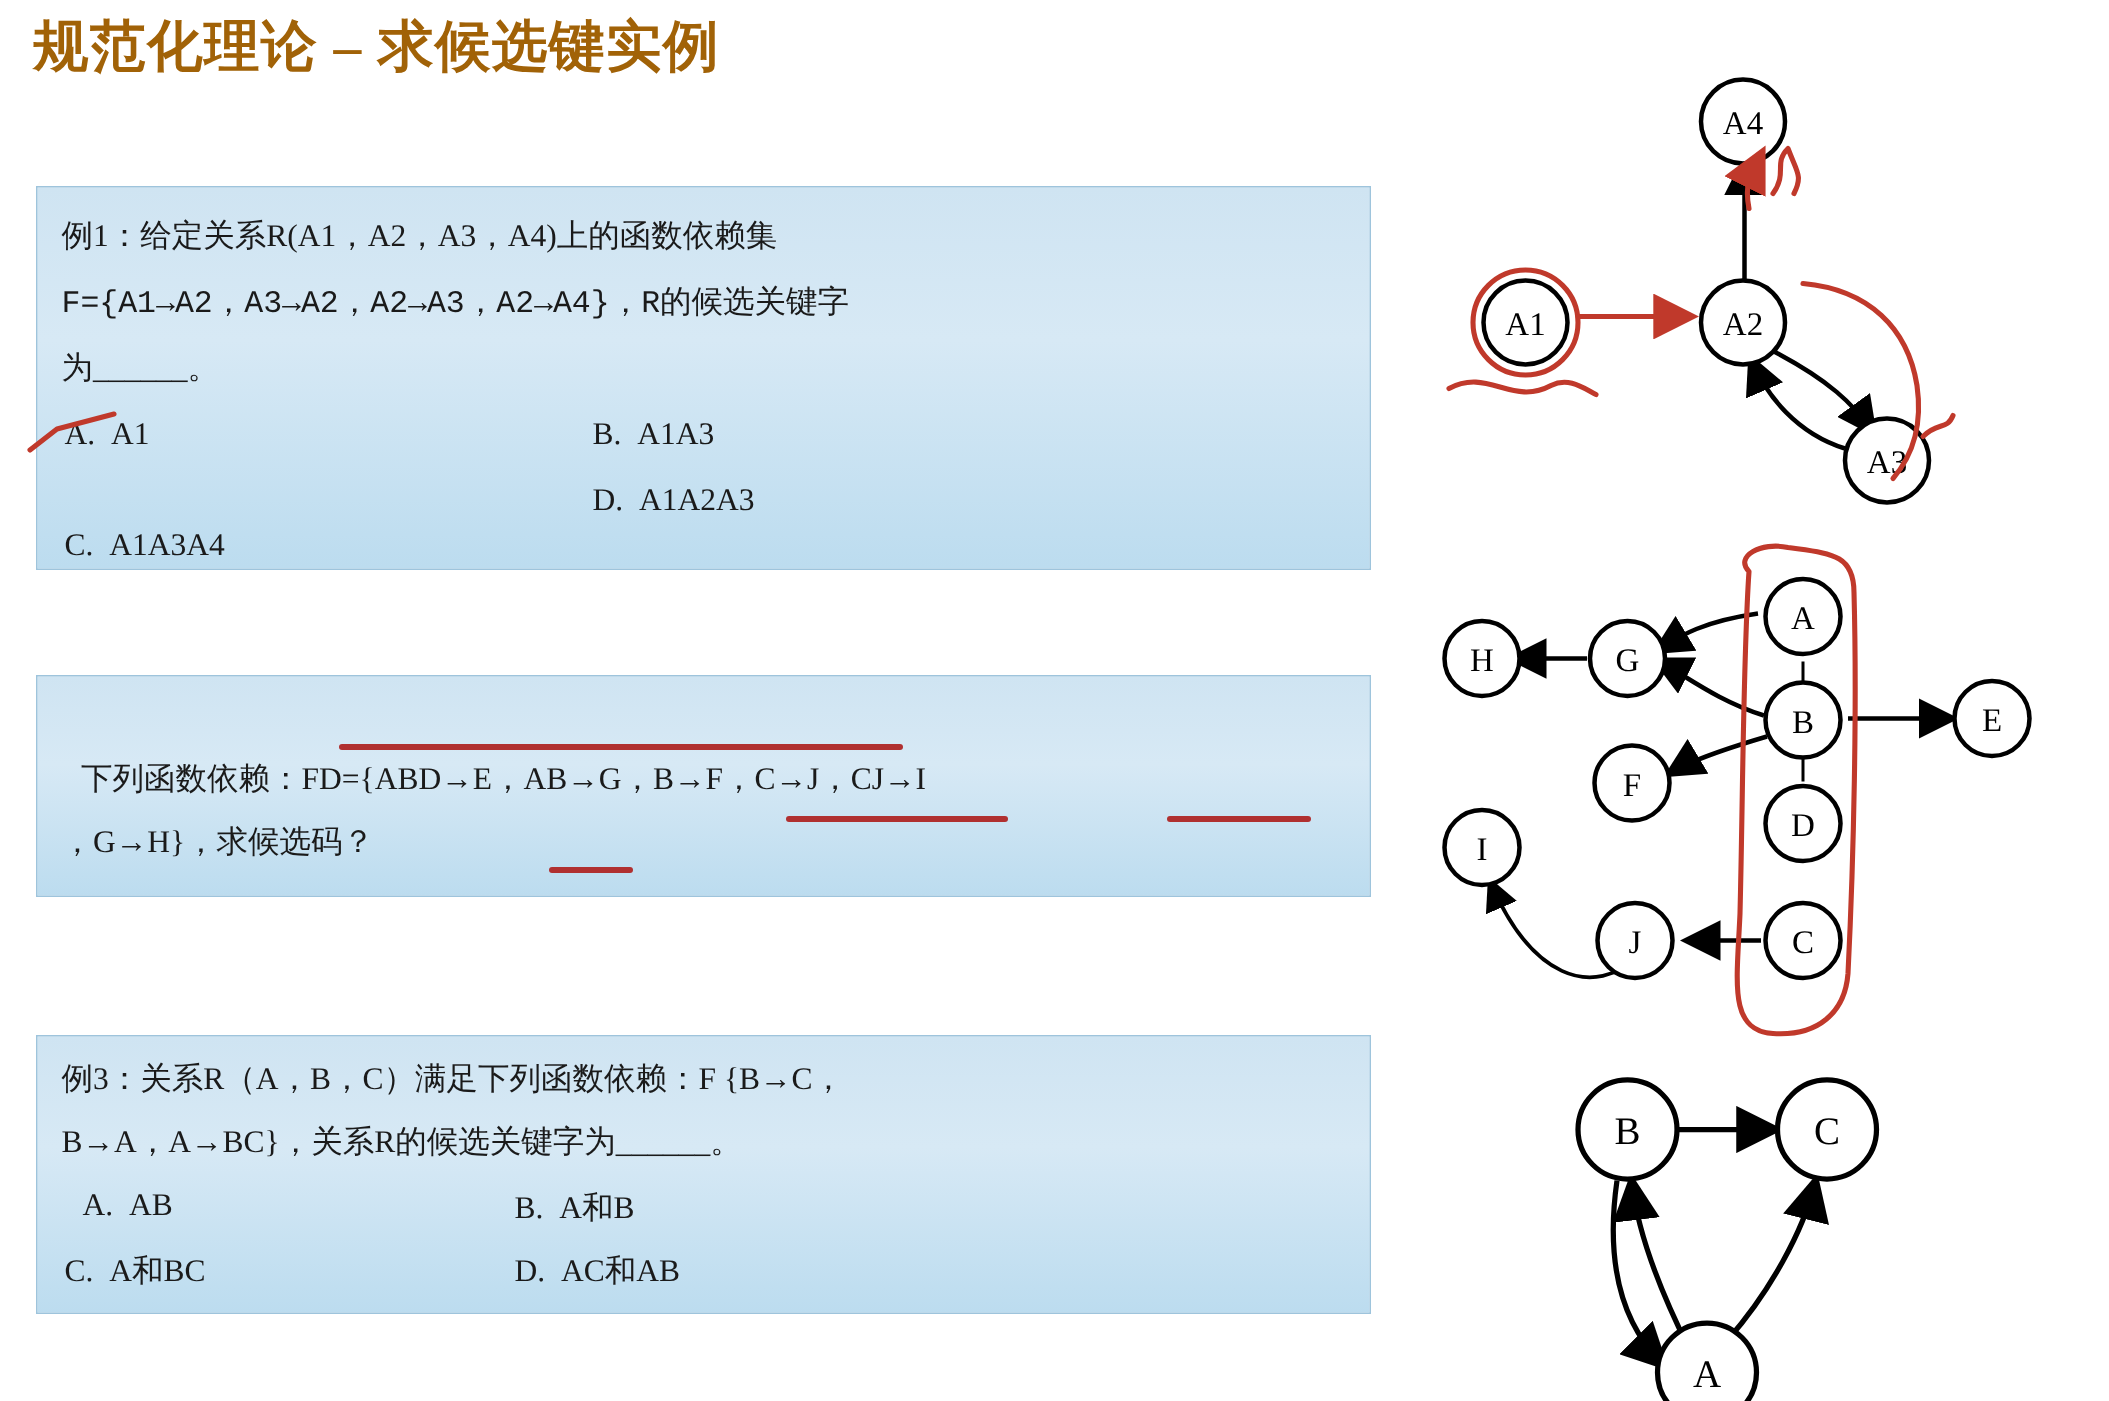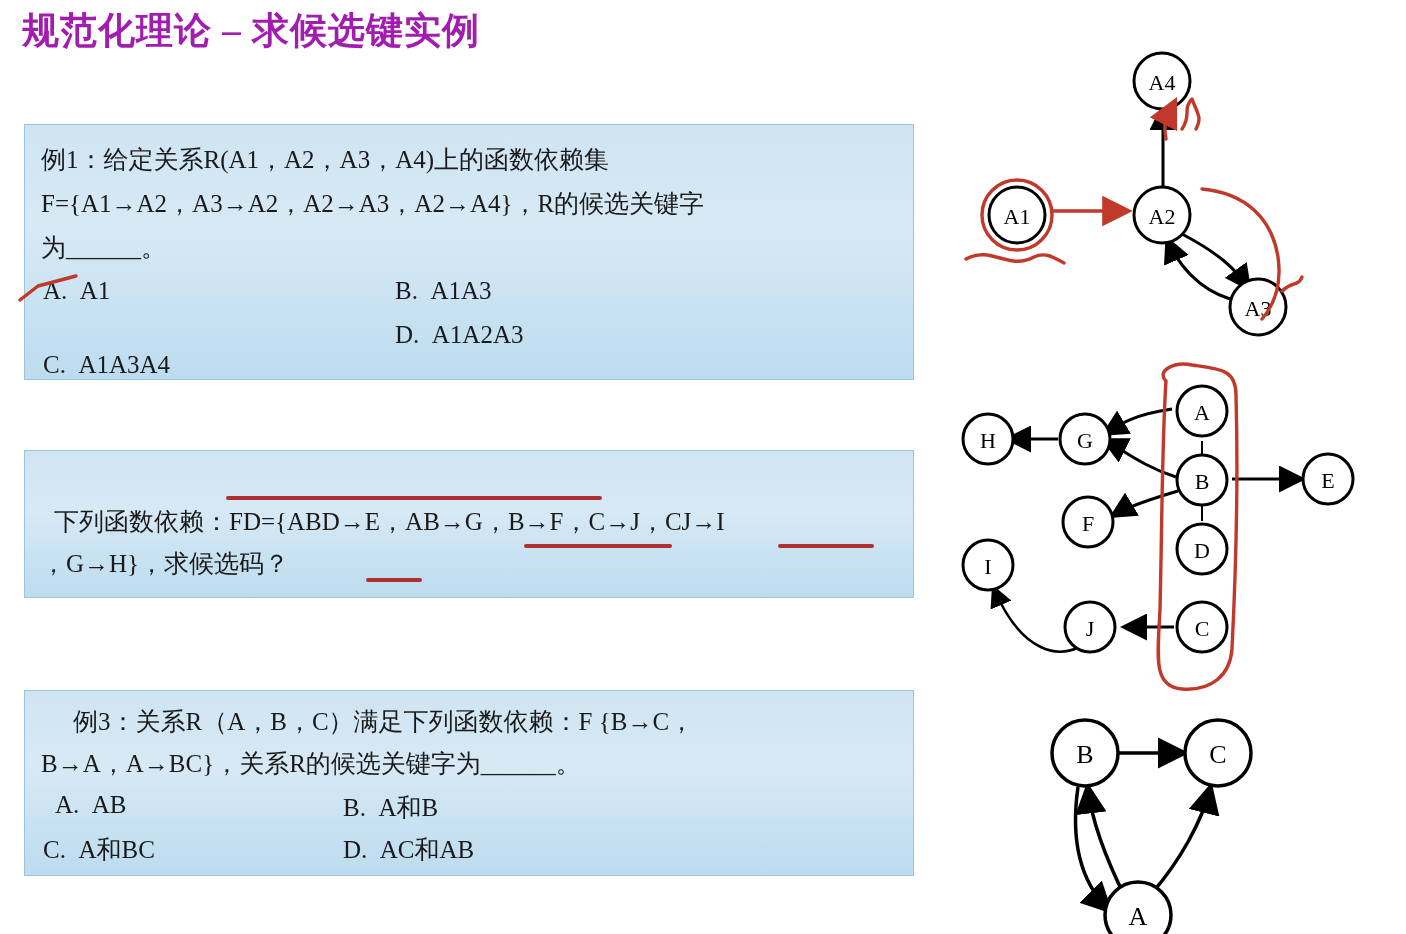--- a/index.html
+++ b/index.html
@@ -21,57 +21,57 @@
     height: 934px;
     background: #ffffff;
   }
   .title {
     position: absolute;
     left: 22px;
     top: 6px;
     font-family: "Liberation Serif", serif;
     font-weight: bold;
     font-size: 37px;
-    color: #a21caf;
+    color: #a16207;
     letter-spacing: 1px;
     white-space: nowrap;
   }
   .qbox {
     position: absolute;
     background: linear-gradient(to bottom, #cfe4f2 0%, #d7e9f5 40%, #bcdcef 100%);
     border: 1px solid #9ec4dc;
     box-sizing: border-box;
   }
   .qbox .line {
     position: absolute;
     font-family: "Liberation Serif", serif;
-    font-size: 25px;
+    font-size: 21px;
     color: #1a1a1a;
     white-space: nowrap;
     letter-spacing: 0px;
   }
   
   #box1 { left: 24px; top: 124px; width: 890px; height: 256px; }
   #box1 .l1 { left: 16px; top: 18px; }
-  #box1 .l2 { left: 16px; top: 62px; }
+  #box1 .l2 { left: 16px; top: 62px; font-family: Liberation Mono, monospace; }
   #box1 .l3 { left: 16px; top: 106px; }
   #box1 .optA { left: 18px; top: 152px; }
   #box1 .optB { left: 370px; top: 152px; }
   #box1 .optC { left: 18px; top: 196px; margin-top: 30px; }
   #box1 .optD { left: 370px; top: 196px; }
 
   
   #box2 { left: 24px; top: 450px; width: 890px; height: 148px; }
   #box2 .l1 { left: 16px; top: 12px; }
   #box2 .l2 { left: 16px; top: 54px; margin-left: 13px; }
   #box2 .l3 { left: 16px; top: 96px; font-family: Liberation Serif, serif; }
 
   
   #box3 { left: 24px; top: 690px; width: 890px; height: 186px; }
-  #box3 .l1 { left: 16px; top: 14px; margin-left: 32px; }
+  #box3 .l1 { left: 16px; top: 14px; }
   #box3 .l2 { left: 16px; top: 56px; }
   #box3 .optA { left: 30px; top: 100px; }
   #box3 .optB { left: 318px; top: 100px; }
   #box3 .optC { left: 18px; top: 142px; text-align: right; }
   #box3 .optD { left: 318px; top: 142px; }
 
   
   #diagrams {
     position: absolute;
     left: 930px;

